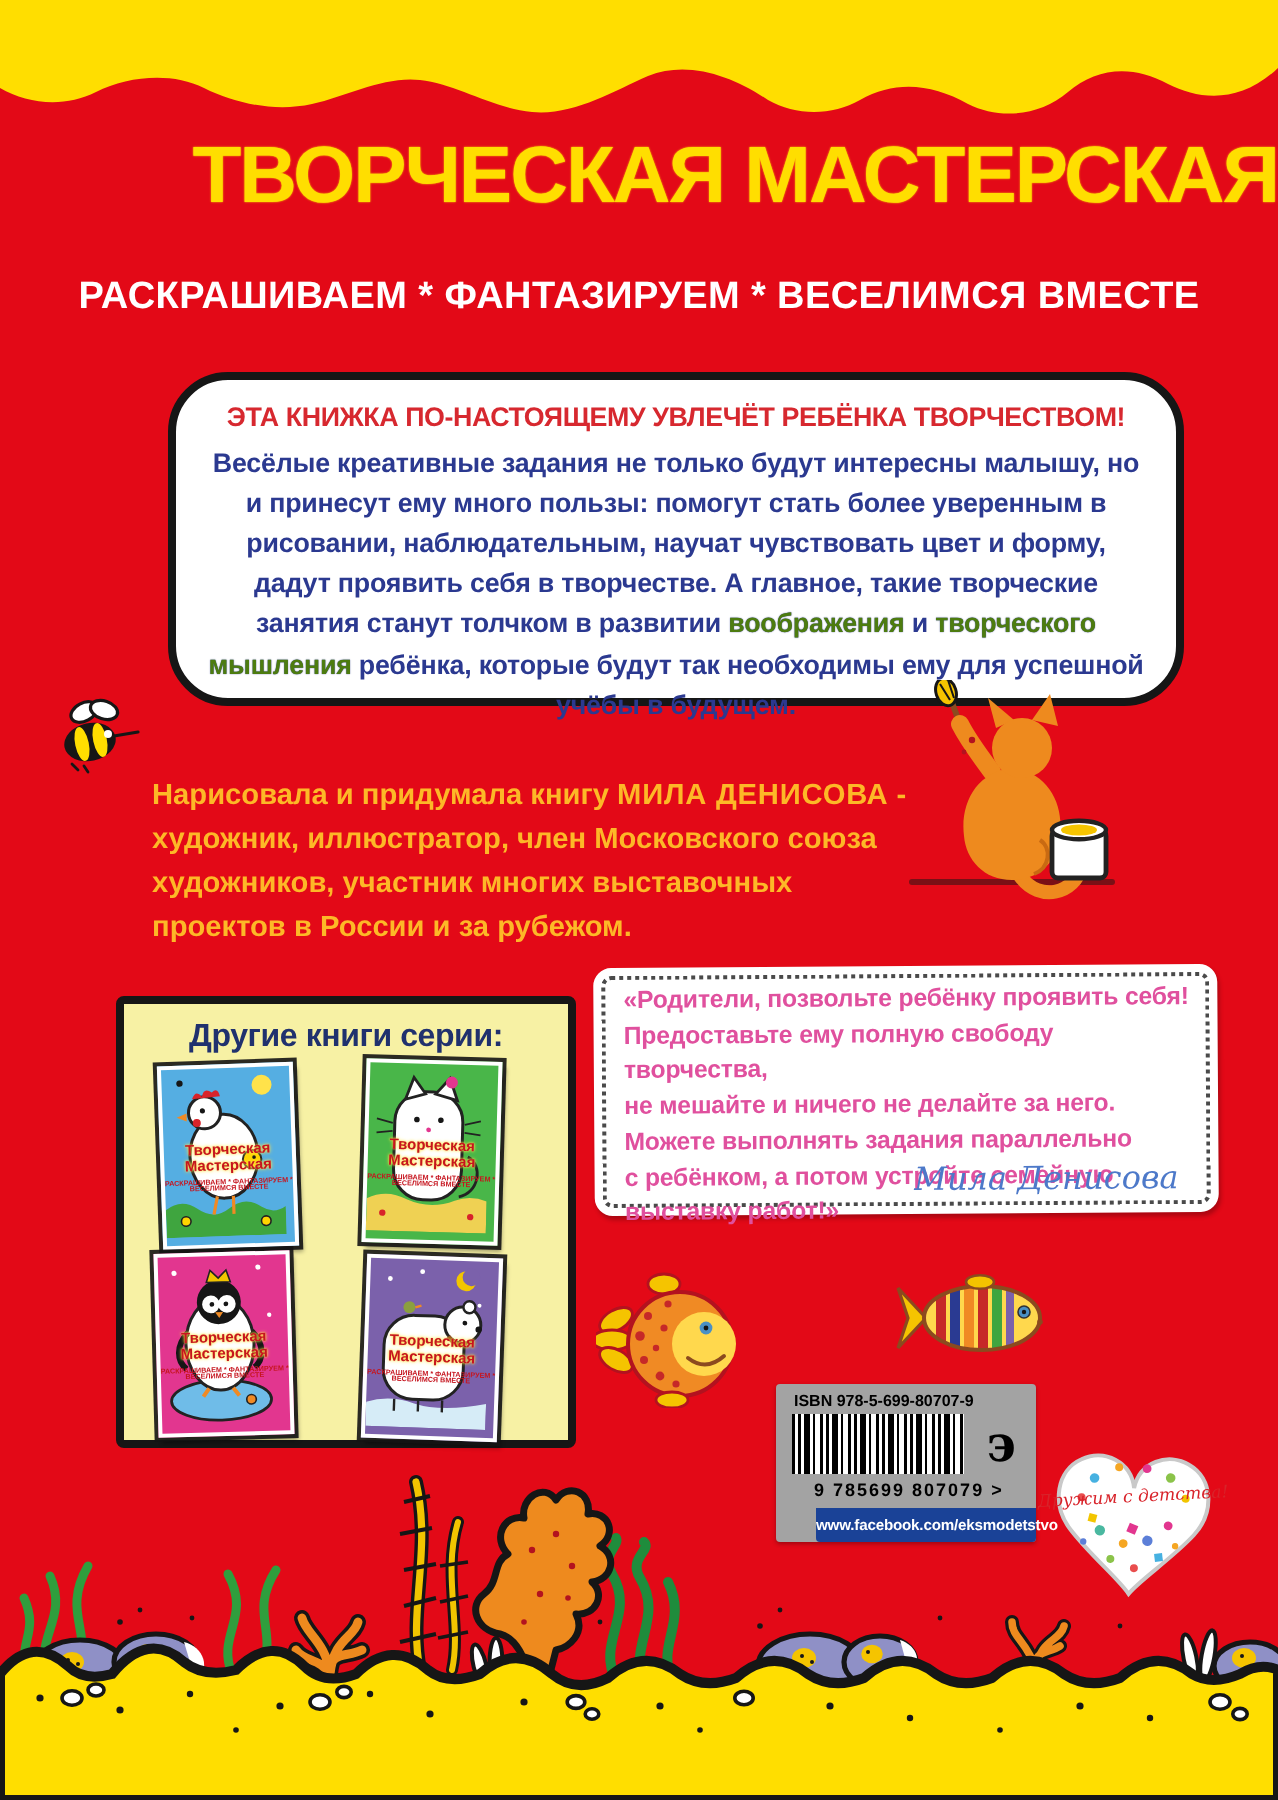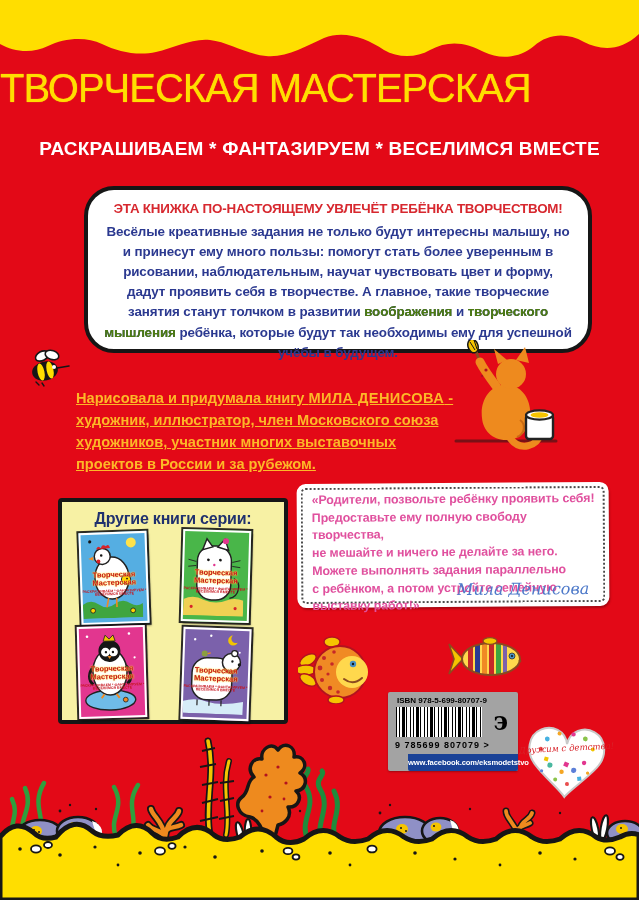--- a/index.html
+++ b/index.html
@@ -9,22 +9,22 @@
     font-family:"Liberation Sans",sans-serif;
     margin:0 auto;
   }
   .abs{position:absolute;}
 
   
   .wave-top{left:0;top:0;width:639px;height:64px;}
 
   
   .series-title{
-    left:0;right:0;top:66px;text-align:left;
-    color:#FFDE00;font-size:40px;font-weight:400;letter-spacing:-1px;
+    left:0;right:0;top:66px;text-align:right;
+    color:#FFDE00;font-size:40px;font-weight:700;letter-spacing:-1px;
     text-shadow:0 0 1px #FFDE00;
   }
   .series-subtitle{
     left:0;right:0;top:138px;text-align:center;
     color:#FFFFFF;font-size:19px;font-weight:700;letter-spacing:.2px;
   }
 
   
   .blurb-box{
     left:84px;top:186px;width:508px;height:167px;box-sizing:border-box;
@@ -37,21 +37,21 @@
   }
   .blurb-body{
     color:#2B3990;font-size:13.4px;font-weight:700;text-align:center;
     line-height:1.5;margin:0;letter-spacing:-.1px;
   }
   .blurb-body .em{color:#4d7c0f;text-shadow:0 0 .6px #232F87;}
 
   
   .author-note{
     left:76px;top:388px;width:378px;
-    color:#FDB827;font-size:14.6px;font-weight:700;line-height:1.5;text-decoration:underline;
+    color:#FDB827;font-size:14.6px;font-weight:700;line-height:1.5;
   }
   .author-note .name{letter-spacing:.4px;}
 
   
   .books-panel{
     left:58px;top:498px;width:230px;height:226px;box-sizing:border-box;
     background:#F7F1A4;border:4px solid #161616;border-radius:4px;
   }
   .books-heading{
     margin-top:8px;text-align:center;color:#20316E;
@@ -102,21 +102,21 @@
   .bars{
     position:absolute;left:0;top:0;width:86px;height:30px;
     background:repeating-linear-gradient(90deg,
       #000 0 1.5px,#fff 1.5px 3px,#000 3px 4.5px,#fff 4.5px 6px,
       #000 6px 9px,#fff 9px 10.5px,#000 10.5px 11.5px,#fff 11.5px 14px);
   }
   .eksmo-logo{
     position:absolute;right:2px;top:0;font-size:24px;font-weight:700;color:#000;
     font-family:"DejaVu Serif",serif;transform:scaleY(1.05);
   }
-  .digits{font-size:9px;font-weight:700;color:#000;padding:1px 0 4px 7px;letter-spacing:1px;}
+  .digits{font-size:9px;font-weight:700;color:#000;padding:1px 0 4px 7px;letter-spacing:1px;margin-left:12px;}
   .website-bar{
     background:#1A4297;color:#fff;text-align:center;
     font-size:7.6px;font-weight:700;padding:4px 0;letter-spacing:-.1px;
     border-radius:0 0 2px 2px;
     margin-left:20px;
   }
 
   
   .bee{left:22px;top:346px;}
   .cat{left:450px;top:340px;}

